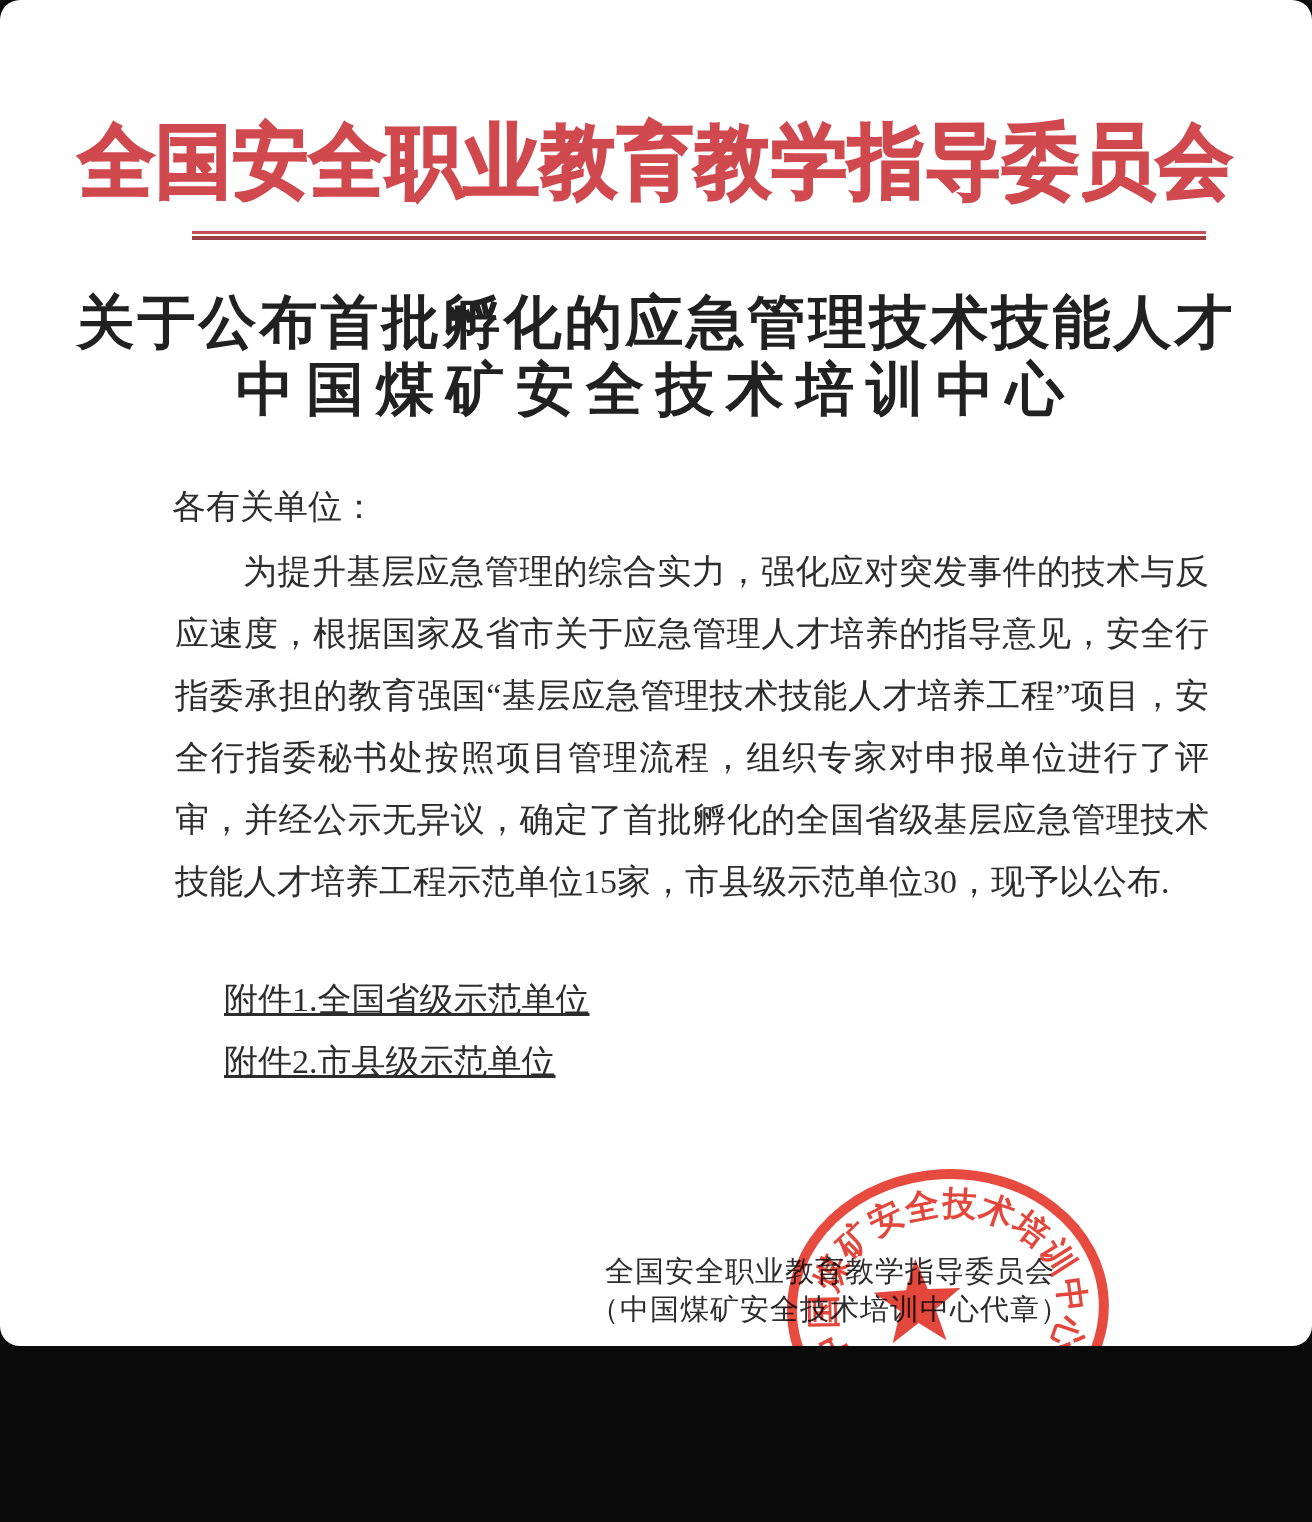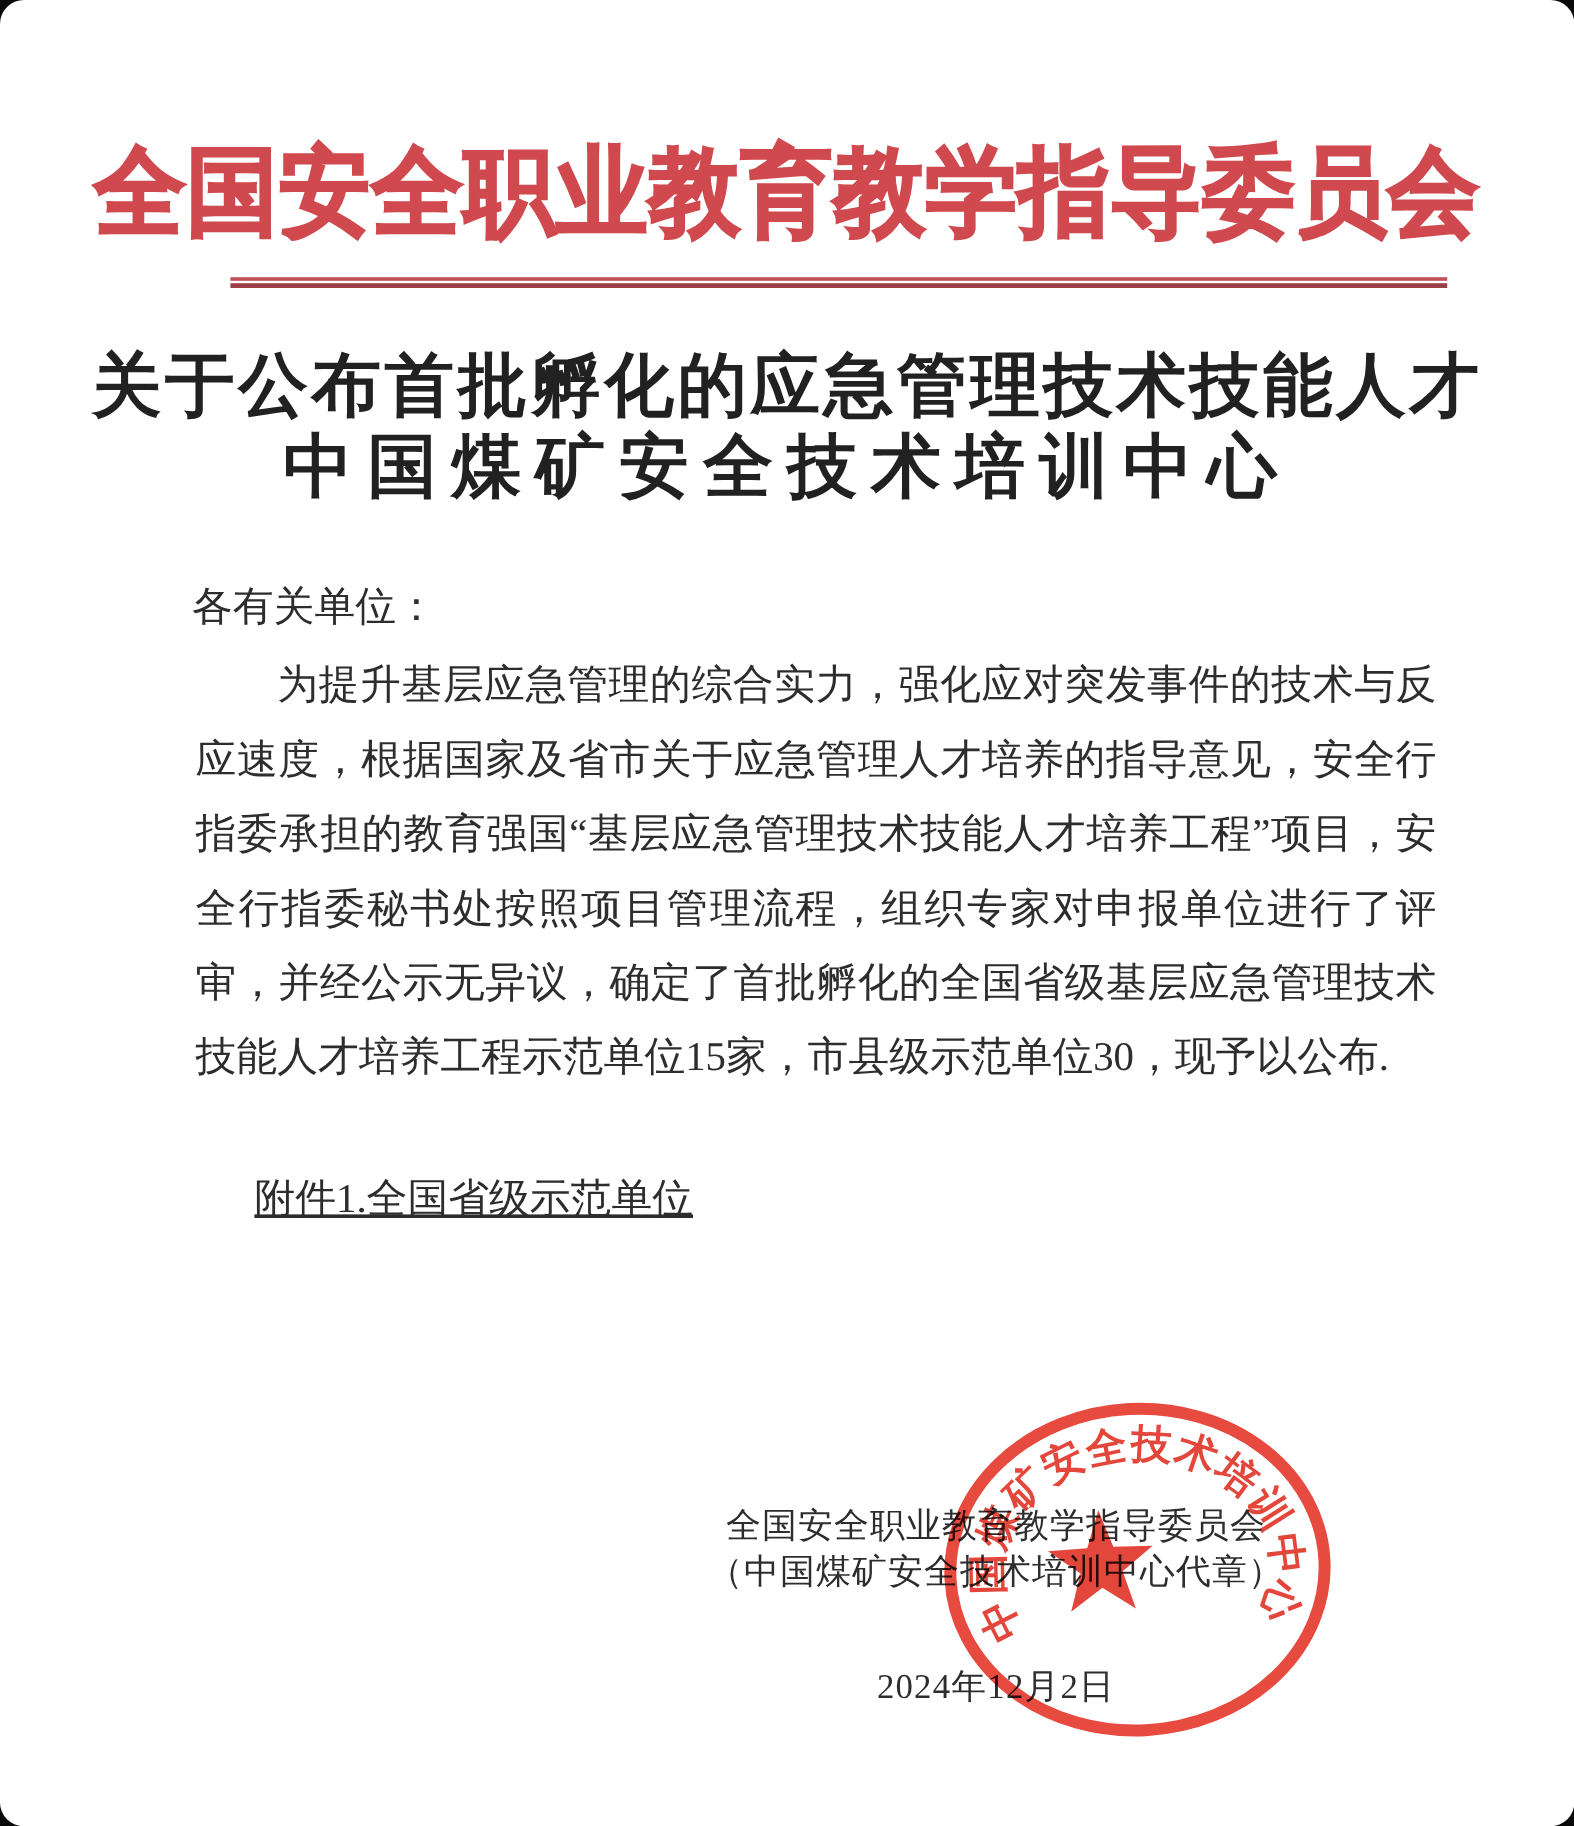--- a/index.html
+++ b/index.html
@@ -4,21 +4,21 @@
 <style>
   html, body {
     margin: 0;
     padding: 0;
     background: #0a0a0a;
     font-family: "Liberation Serif", serif;
   }
   .page {
     position: relative;
     width: 1312px;
-    height: 1522px;
+    height: 1346px;
     background: #ffffff;
     border-radius: 20px;
     overflow: hidden;
     margin: 0 auto;
   }
   
   .letterhead {
     position: absolute;
     top: 116px;
     left: 0;
@@ -57,21 +57,21 @@
     line-height: 67px;
     color: #212121;
     letter-spacing: 3px;
   }
   .doc-title .t2 { letter-spacing: 12px; }
 
   
   .body-block {
     position: absolute;
     top: 476px;
-    left: 160px;
+    left: 172px;
     width: 1040px;
     font-family: "Liberation Serif", serif;
     font-size: 34px;
     line-height: 62px;
     color: #2d2d2d;
   }
   .salutation { margin: 0; }
   .paragraph {
     margin: 3px;
     text-indent: 2em;
@@ -130,20 +130,21 @@
   <div class="doc-title">
     <div class="t1">关于公布首批孵化的应急管理技术技能人才</div>
     <div class="t2">中国煤矿安全技术培训中心</div>
   </div>
 
   <div class="body-block">
     <p class="salutation">各有关单位：</p>
     <p class="paragraph">为提升基层应急管理的综合实力，强化应对突发事件的技术与反应速度，根据国家及省市关于应急管理人才培养的指导意见，安全行指委承担的教育强国“基层应急管理技术技能人才培养工程”项目，安全行指委秘书处按照项目管理流程，组织专家对申报单位进行了评审，并经公示无异议，确定了首批孵化的全国省级基层应急管理技术技能人才培养工程示范单位15家，市县级示范单位30，现予以公布.</p>
     <div class="attachments">
       <div class="attachment">附件1.全国省级示范单位</div>
+      <div class="attachment">附件2.市县级示范单位</div>
     </div>
   </div>
 
   <div class="sig sig-org">全国安全职业教育教学指导委员会</div>
   <div class="sig sig-note">（中国煤矿安全技术培训中心代章）</div>
   <div class="sig sig-date">2024年12月2日</div>
 
   <svg class="seal" viewBox="0 0 340 300" xmlns="http://www.w3.org/2000/svg">
     <ellipse cx="170" cy="148" rx="156" ry="134" fill="none" stroke="#e63c30" stroke-width="10"></ellipse>
     <polygon points="140,97 129.1,128.0 96.3,128.8 122.4,148.7 113.0,180.2 140,161.5 167.0,180.2 157.6,148.7 183.7,128.8 150.9,128.0" fill="#e1382c"></polygon>

